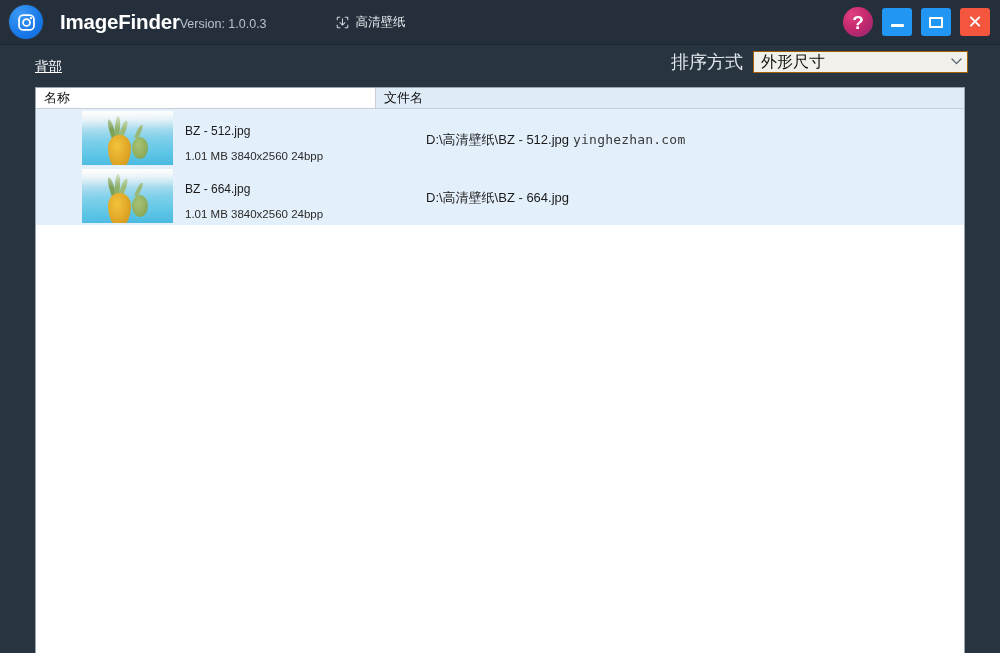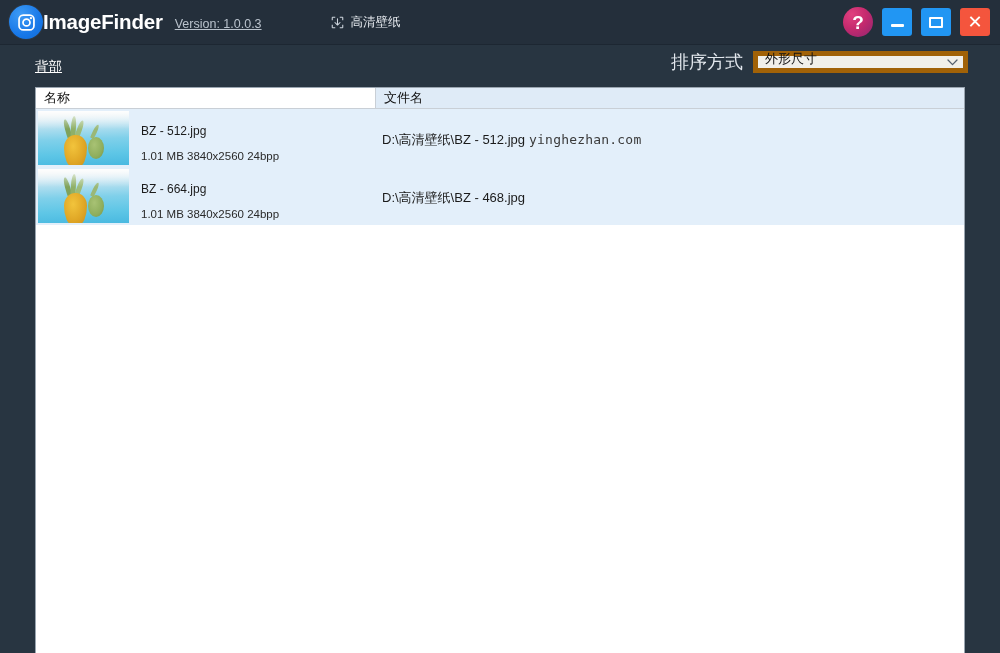--- a/index.html
+++ b/index.html
@@ -39,32 +39,30 @@
     display: flex; align-items: center; justify-content: center;
   }
   .logo-circle {
     width: 34px; height: 34px;
     border-radius: 50%;
     background: radial-gradient(circle at 34% 28%, #3d9bf5 0%, #1878e8 60%, #0f6ad6 100%);
     display: flex; align-items: center; justify-content: center;
     box-shadow: 0 0 0 1px rgba(255,255,255,0.04);
   }
   .app-title {
-    margin-left: 0;
+    margin-left: 17px;
     color: #ffffff;
     font-size: 20.5px;
     font-weight: bold;
     letter-spacing: -0.2px;
   }
   .app-version {
-    margin-left: 12px;
     color: #b9c2cc;
     font-size: 12.5px;
     padding-top: 4px;
-    text-decoration: underline;
   }
   .check-update {
     margin-left: 68px;
     display: flex;
     align-items: center;
     cursor: pointer;
   }
   .check-update-icon { margin-right: 6px; display:flex; }
   .check-update-label {
     color: #e6eaef;
@@ -110,27 +108,27 @@
   }
   .sort-label {
     color: #e3e8ee;
     font-size: 18px;
     margin-right: 10px;
   }
   .sort-select {
     width: 215px;
     height: 22px;
     background: #f1f0ea;
-    border: 5px solid #a16207;
-    display: flex;
-    align-items: flex-end;
+    border: 1px solid #a16207;
+    display: flex;
+    align-items: center;
     justify-content: space-between;
     padding: 0 5px 0 7px;
     box-sizing: border-box;
-    font-size: 13px;
+    font-size: 16px;
     color: #111;
     cursor: pointer;
   }
   .sort-caret {
     color: #54606e;
     font-size: 10px;
     line-height: 1;
   }
 
   
@@ -182,20 +180,21 @@
   .list-body {
     position: absolute;
     left: 0; top: 21px;
     right: 0;
     bottom: 16px;
     background: #ffffff;
     overflow: hidden;
   }
   .rows-group {
     background: #e3effa;
+    padding-left: 44px;
   }
   .row {
     display: flex;
     align-items: flex-start;
     height: 58px;
     background: #e3effa;
     cursor: pointer;
   }
   .row-left {
     width: 340px;
@@ -432,21 +431,21 @@
               <div class="fruit"></div>
                 <div class="fruit2"></div>
               <div class="haze"></div>
             </div>
             <div class="row-meta">
               <div class="meta-name">BZ - 664.jpg</div>
               <div class="meta-info">1.01 MB  3840x2560  24bpp</div>
             </div>
           </div>
           <div class="row-right">
-            <span class="file-path">D:\高清壁纸\BZ - 468.jpg</span>
+            <span class="file-path">D:\高清壁纸\BZ - 664.jpg</span>
             <span class="watermark"></span>
           </div>
         </div>
 
       </div>
     </div>
 
     <div class="hscroll">
       <div class="sb-arrow">‹</div>
       <div class="sb-track">

